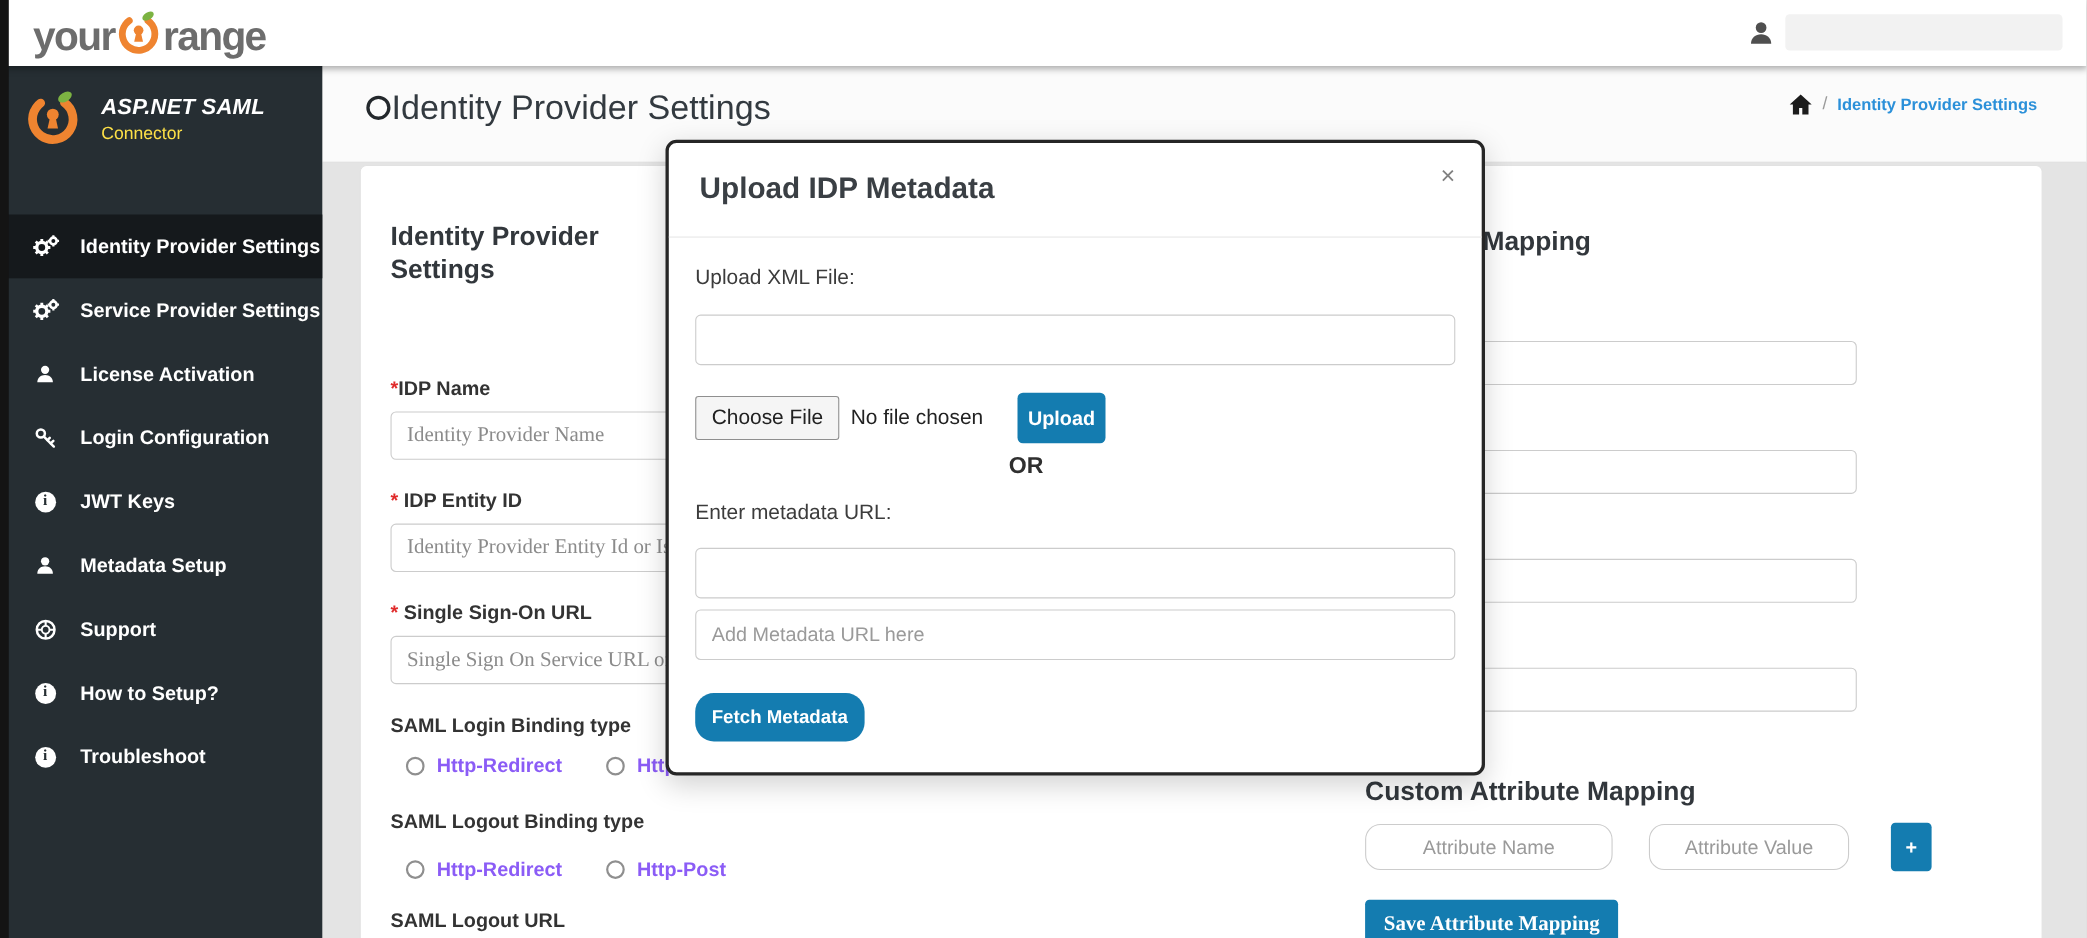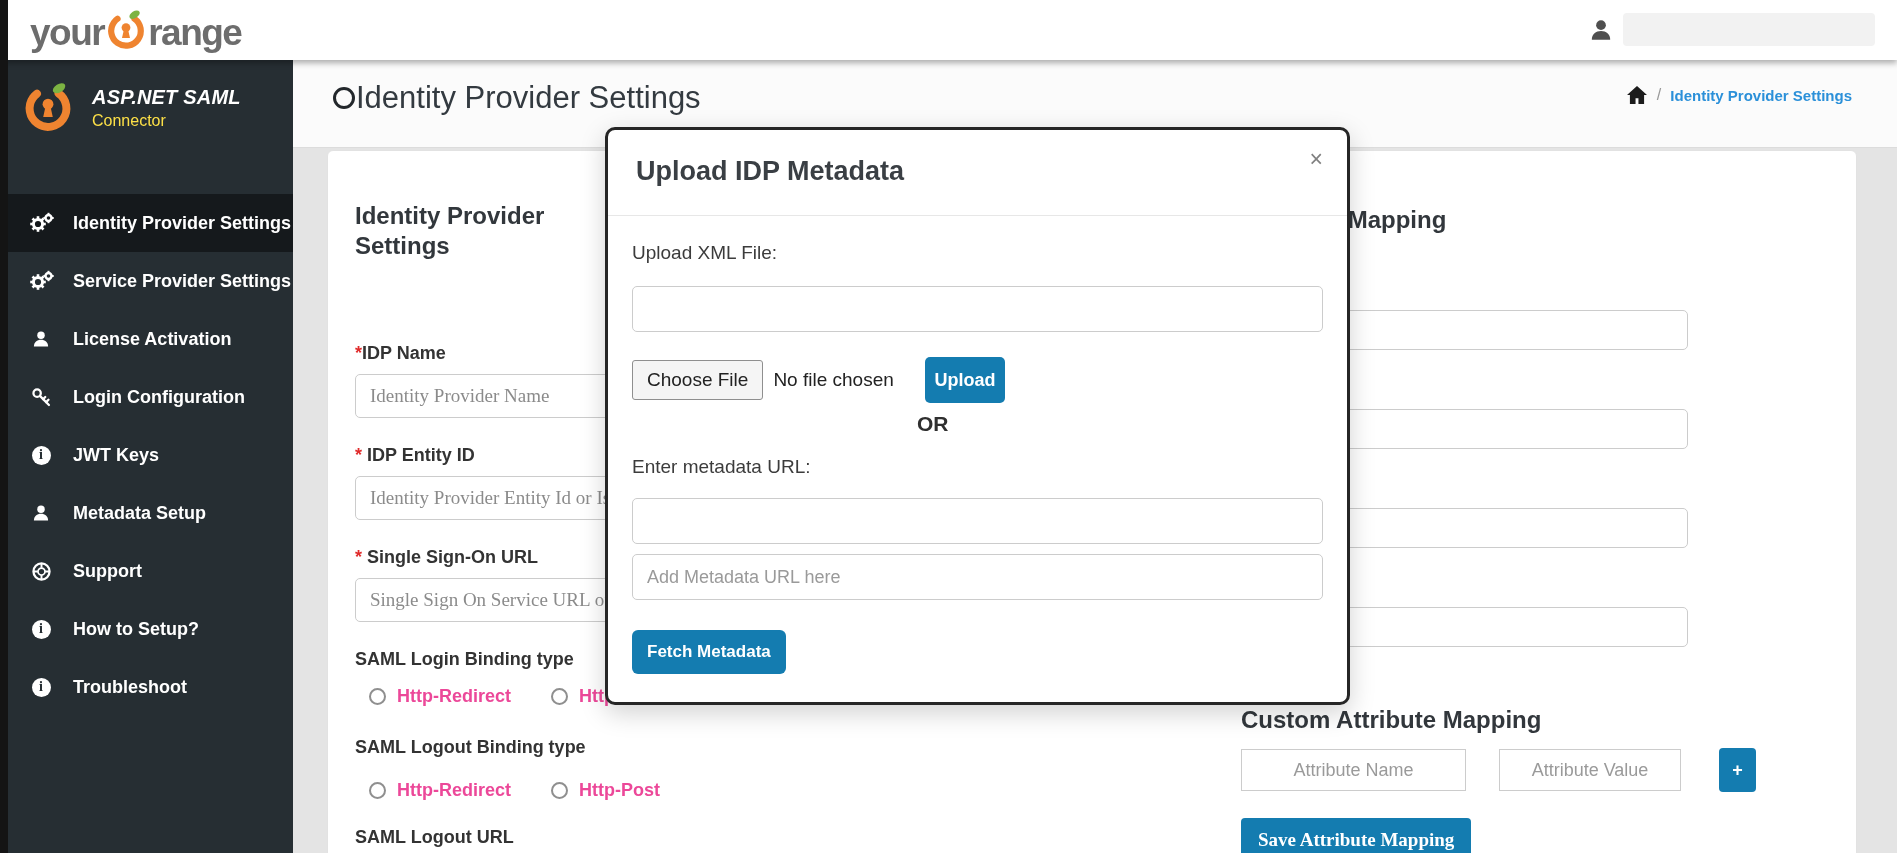--- a/index.html
+++ b/index.html
@@ -42,29 +42,29 @@
   
   .idp-col { position:absolute; left:27px; top:50px; width:336px; }
   .idp-col h2 { font-size:24px; font-weight:bold; color:#32373c; line-height:30px; margin:0 0 82px 0; width:230px; }
   .f-label { font-size:18px; font-weight:bold; color:#333; line-height:21px; margin-bottom:10px; }
   .star { color:#e02b2b; }
   .t-input { display:block; width:330px; height:44px; border:1px solid #ccc; border-radius:5px; padding:0 14px; font:19px "Liberation Serif",serif; color:#444; margin-bottom:27px; background:#fff; }
   .t-input::placeholder { color:#8b8b8b; }
   .radio-row { display:flex; align-items:center; padding-left:14px; margin:16px 0 30px 0; }
   .radio-row.second { margin:22px 0 26px 0; }
   .radio { width:17px; height:17px; border:2px solid #8f8f8f; border-radius:50%; background:#fff; margin-right:11px; flex:none; cursor:pointer; }
-  .radio-label { font-size:18px; font-weight:bold; color:#ec4899; margin-right:40px; white-space:nowrap; }
+  .radio-label { font-size:18px; font-weight:bold; color:#8b5cf6; margin-right:40px; white-space:nowrap; }
 
   
   .map-col { position:absolute; left:913px; top:55px; width:515px; }
   .map-col h2 { font-size:24px; font-weight:bold; color:#32373c; margin:0 0 76px 0; white-space:nowrap; }
   .m-input { display:block; width:447px; height:40px; border:1px solid #ccc; border-radius:5px; margin-bottom:59px; background:#fff; }
   .custom-h { font-size:24px; font-weight:bold; color:#32373c; margin:28px 0 14px 0; white-space:nowrap; }
   .attr-row { display:flex; align-items:center; }
-  .attr-input { height:42px; border:1px solid #ccc; border-radius:0; background:#fff; text-align:center; font-size:18px; font-family:"Liberation Sans",sans-serif; color:#444; }
+  .attr-input { height:42px; border:1px solid #ccc; border-radius:14px; background:#fff; text-align:center; font-size:18px; font-family:"Liberation Sans",sans-serif; color:#444; }
   .attr-input::placeholder { color:#9a9a9a; }
   .attr-name { width:225px; margin-right:33px; }
   .attr-value { width:182px; margin-right:38px; }
   .plus-btn { width:37px; height:44px; background:#147cb0; color:#fff; border:none; border-radius:4px; font-size:18px; font-weight:bold; cursor:pointer; }
   .save-btn { margin-top:26px; background:#147cb0; color:#fff; border:none; border-radius:4px; padding:11px 17px; font:bold 19px "Liberation Serif",serif; cursor:pointer; }
 
   
   .modal { position:absolute; left:605px; top:127px; width:745px; height:578px; background:#fff; border:3px solid #262626; border-radius:10px; z-index:40; box-shadow:0 8px 26px rgba(0,0,0,.18); }
   .modal-head { position:relative; height:86px; padding:26px 28px 0; border-bottom:1px solid #e7e7e7; }
   .modal-title { font-size:27px; font-weight:bold; color:#3a3f44; }
@@ -73,21 +73,21 @@
   .m-label { font-size:19px; color:#3c3c3c; margin-bottom:22px; }
   .modal-input { display:block; width:100%; height:46px; border:1px solid #ccc; border-radius:5px; padding:0 14px; font-size:18px; font-family:"Liberation Sans",sans-serif; color:#444; background:#fff; }
   .modal-input::placeholder { color:#9a9a9a; }
   .stack-gap { margin-top:10px; }
   .file-row { position:relative; margin-top:25px; height:46px; display:flex; align-items:center; }
   .choose-file { border:1px solid #8f8f8f; background:#f5f5f5; border-radius:3px; padding:8px 14px; font-size:19px; color:#222; cursor:pointer; white-space:nowrap; }
   .no-file { margin-left:10px; font-size:19px; color:#222; white-space:nowrap; }
   .upload-btn { position:absolute; left:293px; top:0; width:80px; height:46px; background:#147cb0; color:#fff; font-size:18px; font-weight:bold; border:none; border-radius:5px; cursor:pointer; font-family:"Liberation Sans",sans-serif; }
   .or-text { margin:9px 0 0 285px; font-size:21px; font-weight:bold; color:#2f2f2f; }
   .url-label { margin:20px 0 20px; }
-  .fetch-btn { margin-top:30px; background:#147cb0; color:#fff; border:none; border-radius:6px; padding:12px 15px; font-size:17px; font-weight:bold; cursor:pointer; font-family:"Liberation Sans",sans-serif; }
+  .fetch-btn { margin-top:30px; background:#147cb0; color:#fff; border:none; border-radius:17px; padding:12px 15px; font-size:17px; font-weight:bold; cursor:pointer; font-family:"Liberation Sans",sans-serif; }
 </style>
 </head>
 <body>
 
 <div class="screen">
 
   <header class="top-header">
     <div class="logo">
       <span>your</span>
       <span>

